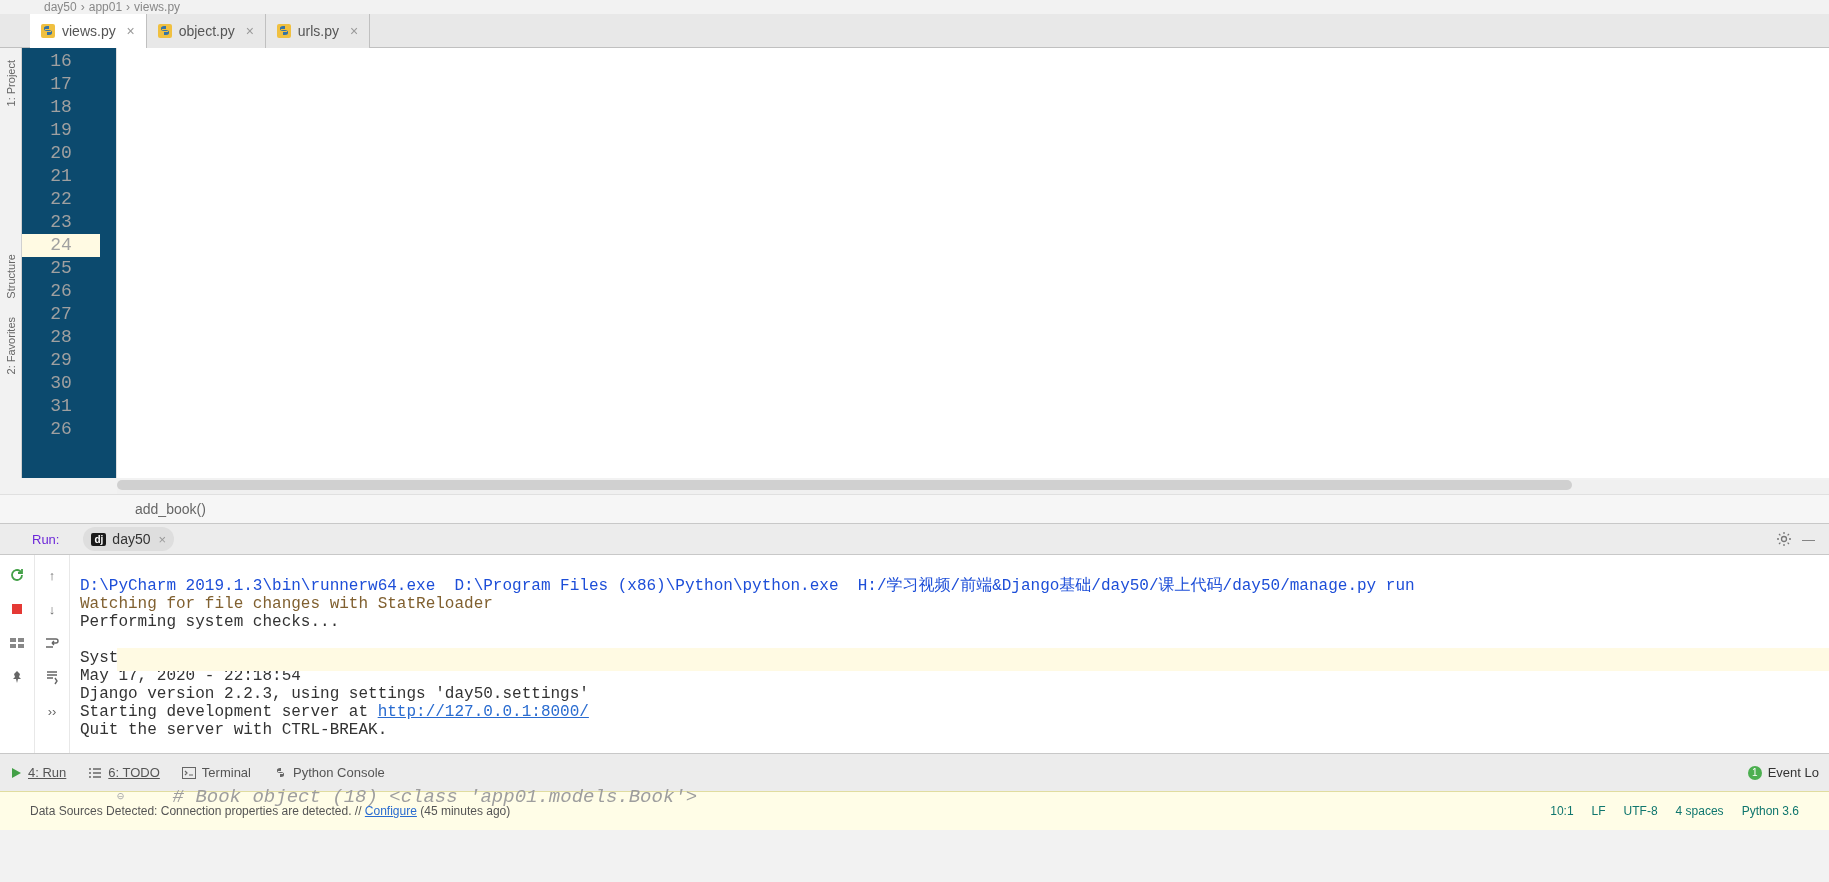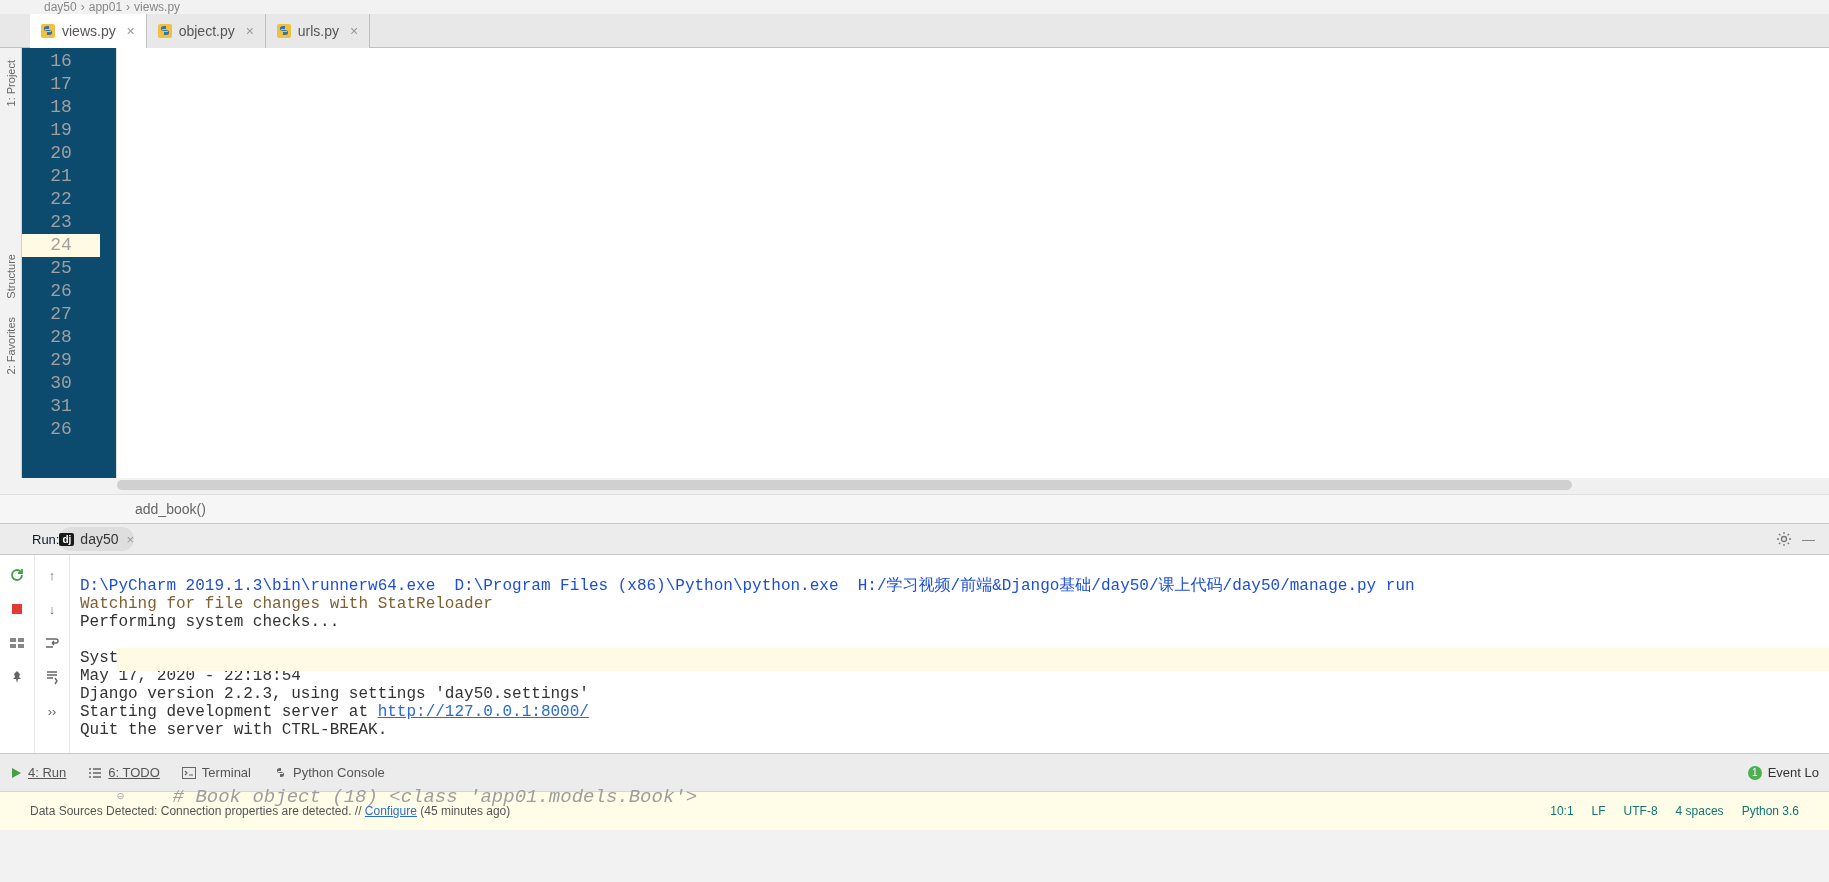--- a/index.html
+++ b/index.html
@@ -130,26 +130,26 @@
 }
 .run-panel-header {
   display: flex;
   align-items: center;
   background: #ececec;
   border-top: 1px solid #c8c8c8;
   border-bottom: 1px solid #c8c8c8;
   height: 32px;
   padding: 0 8px;
 }
-.run-label { font-size: 13px; color: #0f172a; margin-right: 0; margin-left: 24px; }
+.run-label { font-size: 13px; color: #6d28d9; margin-right: 24px; margin-left: 24px; }
 .run-config {
   display: flex;
   align-items: center;
   background: #dedede;
-  padding: 4px 0;
+  padding: 4px 8px;
   border-radius: 12px;
   text-align: right;
 }
 .dj-badge {
   background: #1a1a1a;
   color: #fff;
   font-size: 10px;
   padding: 1px 3px;
   border-radius: 2px;
   margin-right: 6px;

